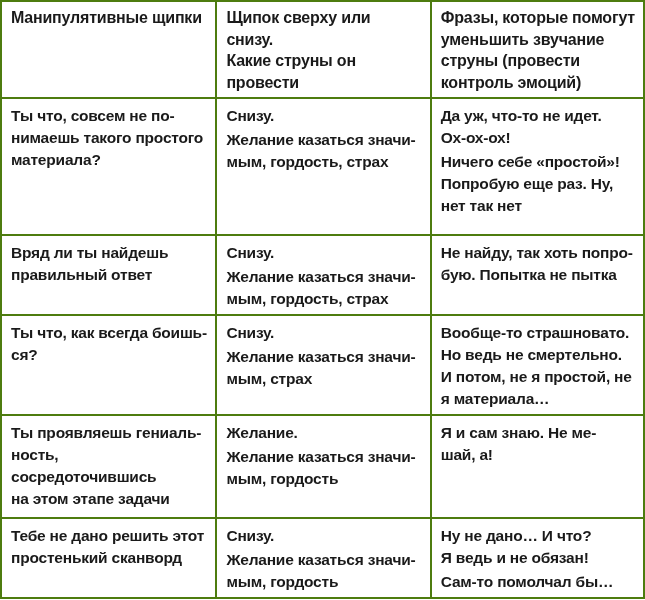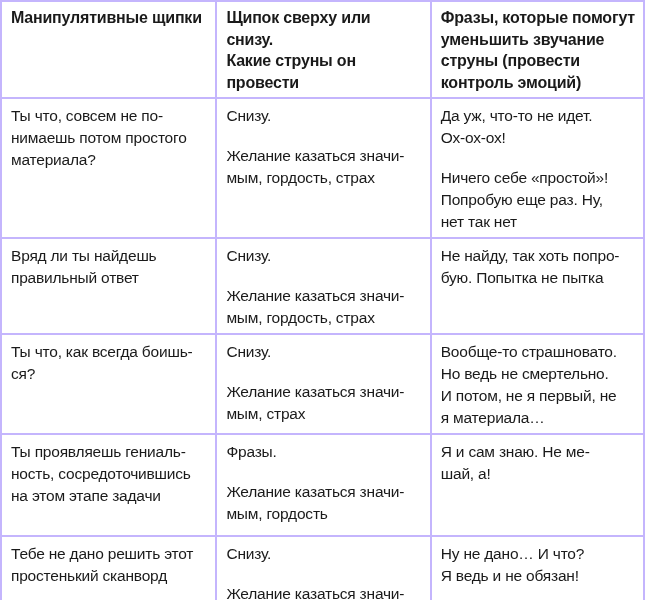--- a/index.html
+++ b/index.html
@@ -6,35 +6,35 @@
   body { width: 645px; height: 600px; overflow: hidden; }
   .tbl {
     position: absolute; left: 0; top: 0;
     width: 645px; height: 599px;
     border-collapse: collapse;
     table-layout: fixed;
     font-family: "Liberation Sans", sans-serif;
     color: #1a1a1a;
   }
   .tbl td, .tbl th {
-    border: 2px solid #c4b5fd;
+    border: 2px solid #4d7c0f;
     vertical-align: top;
     text-align: left;
     padding: 6px 8px 4px 9px;
     font-size: 15.5px;
     line-height: 22px;
     letter-spacing: -0.2px;
   }
   .tbl th { font-weight: bold; font-size: 16px; line-height: 21.5px; padding-top: 5px; }
-  .tbl td { font-weight: normal; }
+  .tbl td { font-weight: bold; }
   .c1 { width: 198px; }
   .c2 { width: 197px; }
   .c3 { width: 196px; }
   .para { margin: 0; }
-  .para + .para { margin-top: 18px; }
+  .para + .para { margin-top: 2px; }
   .line { display: block; }
 </style>
 </head>
 <body>
 
 <table class="tbl">
   <colgroup>
     <col class="c1">
       <col class="c2">
       <col class="c3">
@@ -56,21 +56,21 @@
         <span class="line">струны (провести</span>
         <span class="line">контроль эмоций)</span>
       </th>
     </tr>
   </thead>
   <tbody>
 
     <tr style="height:136px">
       <td>
         <span class="line">Ты что, совсем не по-</span>
-        <span class="line">нимаешь потом простого</span>
+        <span class="line">нимаешь такого простого</span>
         <span class="line">материала?</span>
       </td>
       <td>
         <p class="para">Снизу.</p>
         <p class="para">
           <span class="line">Желание казаться значи-</span>
           <span class="line">мым, гордость, страх</span>
         </p>
       </td>
       <td>
@@ -115,34 +115,34 @@
         <p class="para">Снизу.</p>
         <p class="para">
           <span class="line">Желание казаться значи-</span>
           <span class="line">мым, страх</span>
         </p>
       </td>
       <td>
         <p class="para">
           <span class="line">Вообще-то страшновато.</span>
           <span class="line">Но ведь не смертельно.</span>
-          <span class="line">И потом, не я первый, не</span>
+          <span class="line">И потом, не я простой, не</span>
           <span class="line">я материала…</span>
         </p>
       </td>
     </tr>
 
     <tr style="height:102px">
       <td>
         <span class="line">Ты проявляешь гениаль-</span>
         <span class="line">ность, сосредоточившись</span>
         <span class="line">на этом этапе задачи</span>
       </td>
       <td>
-        <p class="para">Фразы.</p>
+        <p class="para">Желание.</p>
         <p class="para">
           <span class="line">Желание казаться значи-</span>
           <span class="line">мым, гордость</span>
         </p>
       </td>
       <td>
         <p class="para">
           <span class="line">Я и сам знаю. Не ме-</span>
           <span class="line">шай, а!</span>
         </p>

